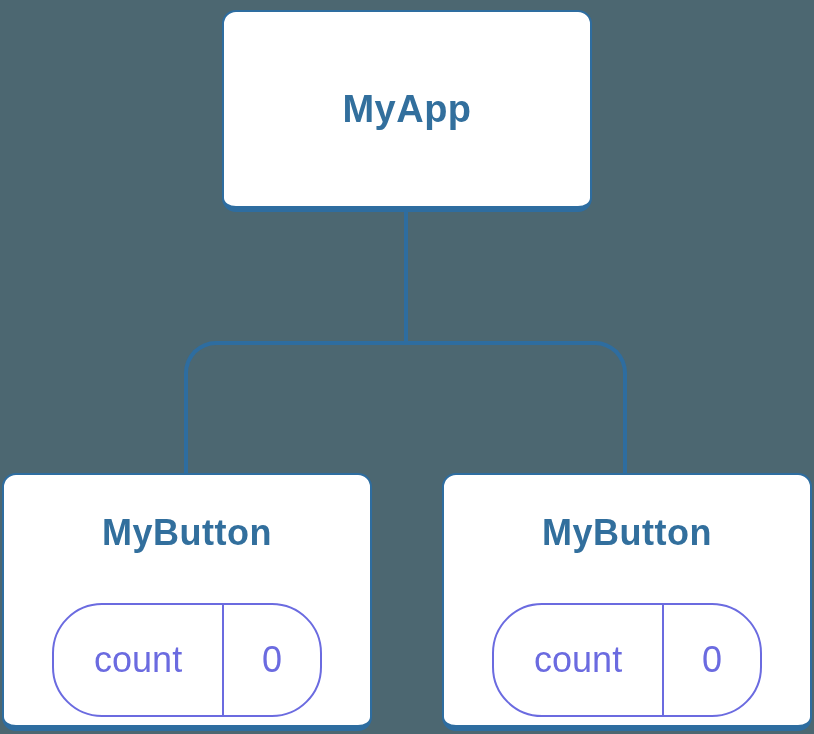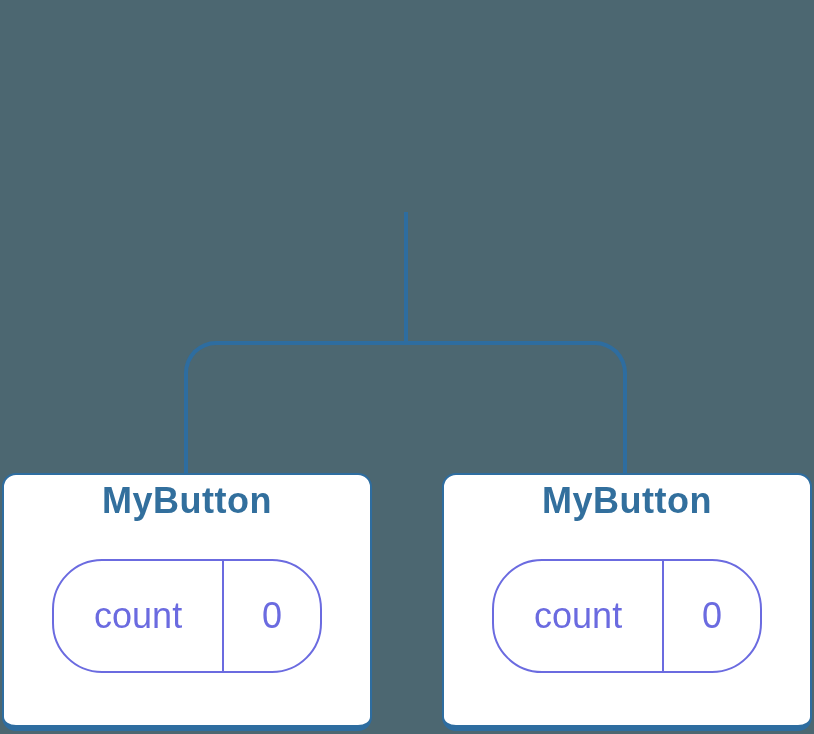--- a/index.html
+++ b/index.html
@@ -56,20 +56,22 @@
     left: 184px; top: 341px;
     width: 443px; height: 132px;
     border: 4px solid var(--connector);
     border-bottom: none;
     border-radius: 32px 32px 0 0;
     background: transparent;
   }
   .node-button {
     top: 473px;
     width: 370px; height: 258px;
+    padding-top: 32px;
+    gap: 12px;
   }
   .node-button-left  { left: 2px; }
   .node-button-right { left: 442px; }
   .node-button .node-label {
     font-size: 36px;
     line-height: 52px;
   }
   .pill {
     margin-top: 32px;
     width: 270px; height: 114px;
@@ -93,20 +95,23 @@
     display: flex;
     align-items: center;
     justify-content: center;
   }
 </style>
 </head>
 <body>
 
 <div class="canvas">
 
+  <div class="node node-app">
+    <span class="node-label">MyApp</span>
+  </div>
 
   <div class="stem"></div>
   <div class="bracket"></div>
 
   <div class="node node-button node-button-left">
     <span class="node-label">MyButton</span>
     <div class="pill">
       <span class="pill-key">count</span>
       <span class="pill-value">0</span>
     </div>

